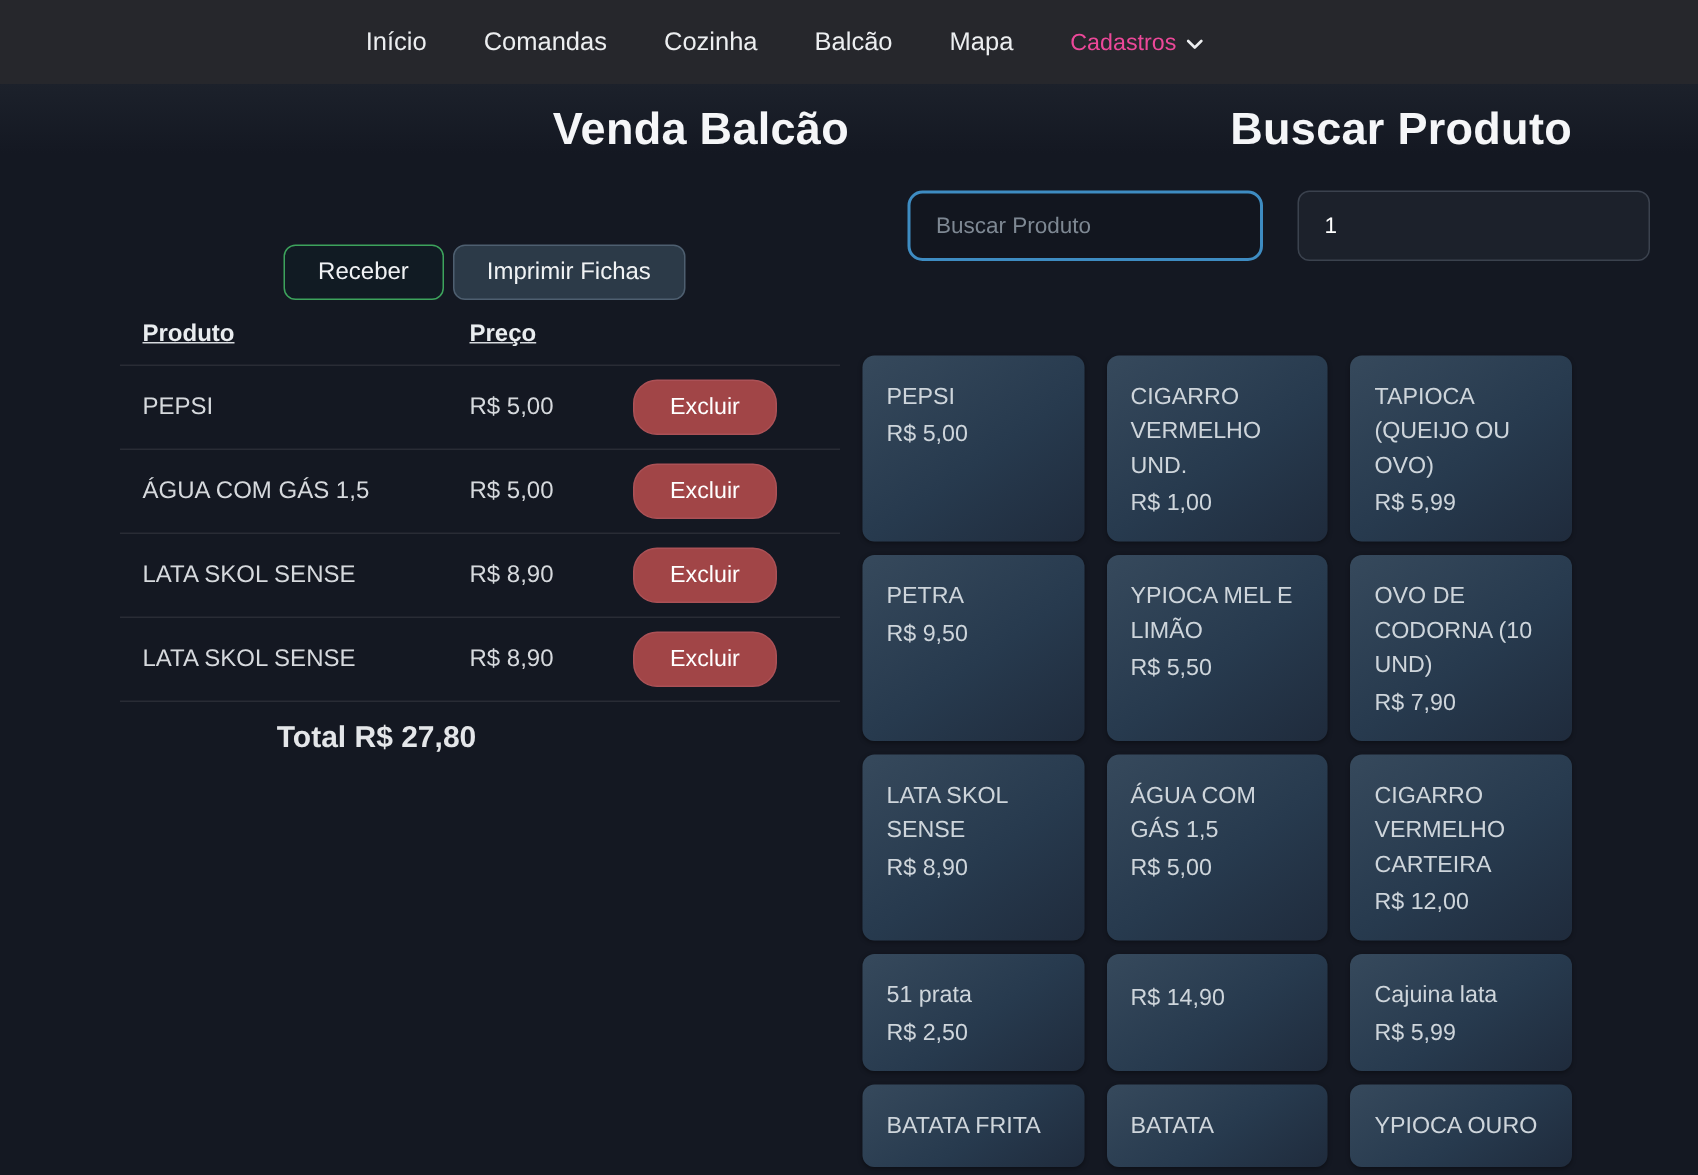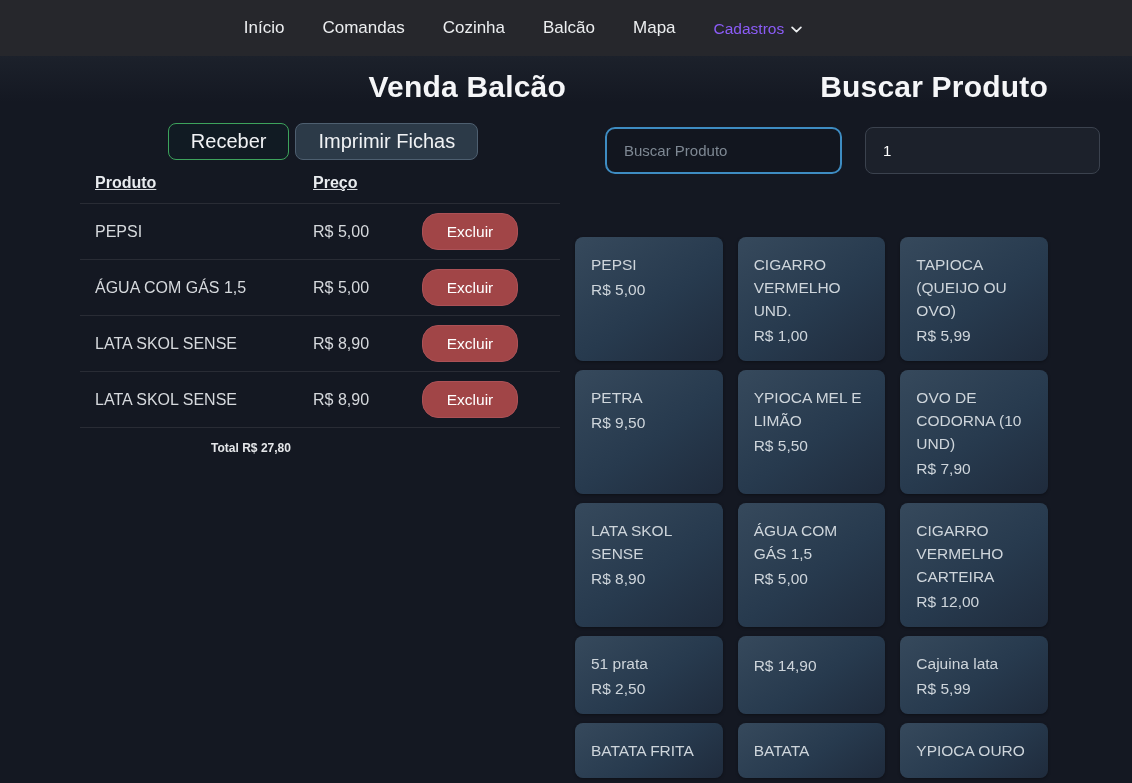--- a/index.html
+++ b/index.html
@@ -27,21 +27,21 @@
     color: #eceef0;
     font-size: 17px;
     text-decoration: none;
     cursor: pointer;
     white-space: nowrap;
   }
   .nav-dropdown {
     display: flex;
     align-items: center;
     gap: 7px;
-    color: #8b5cf6;
+    color: #ec4899;
     font-size: 15.5px;
     cursor: pointer;
   }
   .chev { width: 11px; height: 7px; display: inline-block; }
   
   .main {
     min-height: 727px;
     background: linear-gradient(180deg, #1c212b 0px, #141822 46px);
     display: flex;
     padding-left: 80px;
@@ -59,26 +59,27 @@
   }
   
   .btn-row {
     display: flex;
     justify-content: center;
     gap: 6px;
     margin-top: 19px;
   }
   .btn {
     font-family: "Liberation Sans", sans-serif;
-    font-size: 20px;
+    font-size: 16px;
     color: #f0f2f4;
     border-radius: 8px;
     height: 37px;
     padding: 0 22px;
     cursor: pointer;
+    margin-top: 40px;
   }
   .btn-receive {
     background: #111b23;
     border: 1px solid #3da35c;
   }
   .btn-print {
     background: #2c3a48;
     border: 1px solid #4e5f70;
   }
   .sale-table { width: 480px; margin-top: 3px; }
@@ -101,21 +102,21 @@
     border-radius: 16px;
     color: #fff;
     font-size: 15.5px;
     font-family: "Liberation Sans", sans-serif;
     cursor: pointer;
   }
   .total-row {
     width: 342px;
     text-align: center;
     padding: 13px 0;
-    font-size: 12px;
+    font-size: 20px;
     font-weight: 700;
     color: #e4e6e9;
   }
   
   .search-row {
     display: flex;
     gap: 23px;
     margin-top: 23px;
     padding: 0 30px 0 30px;
   }

